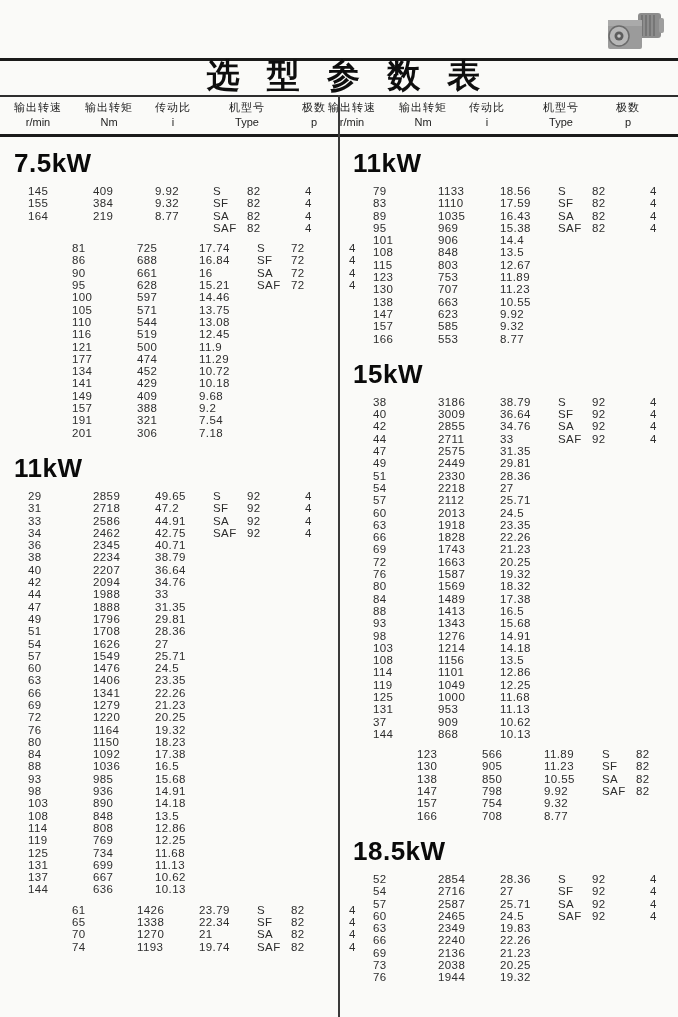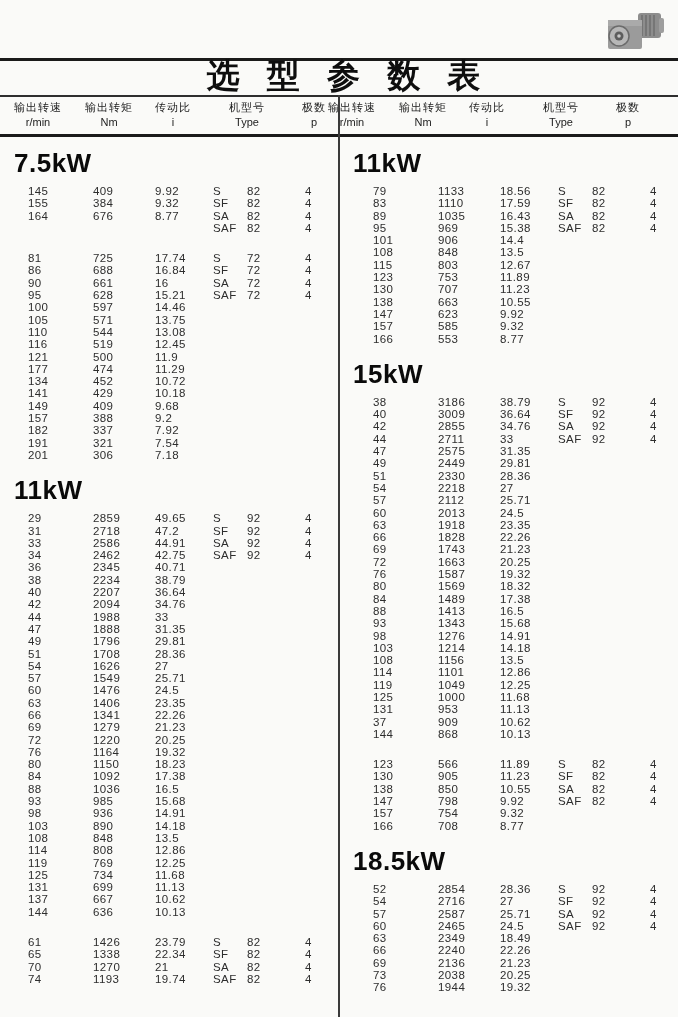--- a/index.html
+++ b/index.html
@@ -16,21 +16,21 @@
   .hgroup{width:308px;display:grid;grid-template-columns:76px 66px 62px 86px 48px;box-sizing:border-box;}
   .hgroup.rside{padding-left:6px;}
   .hcell{text-align:center;font-size:11px;color:#222;}
   .hcell .cn{display:block;line-height:16px;letter-spacing:1px;}
   .hcell .en{display:block;line-height:15px;}
   .cols{position:absolute;top:138px;left:0;right:0;bottom:0;display:flex;}
   .col{width:339px;box-sizing:border-box;}
   .section-title{font-weight:900;font-size:26px;color:#0a0a0a;margin:10px 0 7px 14px;
                  line-height:30px;letter-spacing:0.5px;}
   .section + .section{margin-top:14px;}
-  .block + .block{margin-top:18px;}
+  .block + .block{margin-top:8px;padding-left:44px;}
   .row{display:grid;grid-template-columns:65px 62px 58px 34px 46px 60px;padding-left:28px;
        height:12.3px;line-height:12.3px;font-size:11.5px;color:#2d2d2d;white-space:nowrap;
        letter-spacing:0.4px;}
   .col.rside .row{padding-left:34px;}
   .cell{overflow:visible;}
   .cell.poles{padding-left:12px;}
   .logo{position:absolute;left:602px;top:8px;width:66px;height:48px;}
 </style>
 </head>
 <body>
@@ -121,21 +121,21 @@
             <div class="row">
               <span class="cell speed">155</span>
               <span class="cell torque">384</span>
               <span class="cell ratio">9.32</span>
               <span class="cell tprefix">SF</span>
               <span class="cell tsize">82</span>
               <span class="cell poles">4</span>
             </div>
             <div class="row">
               <span class="cell speed">164</span>
-              <span class="cell torque">676</span>
+              <span class="cell torque">219</span>
               <span class="cell ratio">8.77</span>
               <span class="cell tprefix">SA</span>
               <span class="cell tsize">82</span>
               <span class="cell poles">4</span>
             </div>
             <div class="row">
               <span class="cell speed"></span>
               <span class="cell torque"></span>
               <span class="cell ratio"></span>
               <span class="cell tprefix">SAF</span>
@@ -250,28 +250,20 @@
             </div>
             <div class="row">
               <span class="cell speed">157</span>
               <span class="cell torque">388</span>
               <span class="cell ratio">9.2</span>
               <span class="cell tprefix"></span>
               <span class="cell tsize"></span>
               <span class="cell poles"></span>
             </div>
             <div class="row">
-              <span class="cell speed">182</span>
-              <span class="cell torque">337</span>
-              <span class="cell ratio">7.92</span>
-              <span class="cell tprefix"></span>
-              <span class="cell tsize"></span>
-              <span class="cell poles"></span>
-            </div>
-            <div class="row">
               <span class="cell speed">191</span>
               <span class="cell torque">321</span>
               <span class="cell ratio">7.54</span>
               <span class="cell tprefix"></span>
               <span class="cell tsize"></span>
               <span class="cell poles"></span>
             </div>
             <div class="row">
               <span class="cell speed">201</span>
               <span class="cell torque">306</span>
@@ -1006,21 +998,21 @@
               <span class="cell speed">60</span>
               <span class="cell torque">2465</span>
               <span class="cell ratio">24.5</span>
               <span class="cell tprefix">SAF</span>
               <span class="cell tsize">92</span>
               <span class="cell poles">4</span>
             </div>
             <div class="row">
               <span class="cell speed">63</span>
               <span class="cell torque">2349</span>
-              <span class="cell ratio">18.49</span>
+              <span class="cell ratio">19.83</span>
               <span class="cell tprefix"></span>
               <span class="cell tsize"></span>
               <span class="cell poles"></span>
             </div>
             <div class="row">
               <span class="cell speed">66</span>
               <span class="cell torque">2240</span>
               <span class="cell ratio">22.26</span>
               <span class="cell tprefix"></span>
               <span class="cell tsize"></span>

